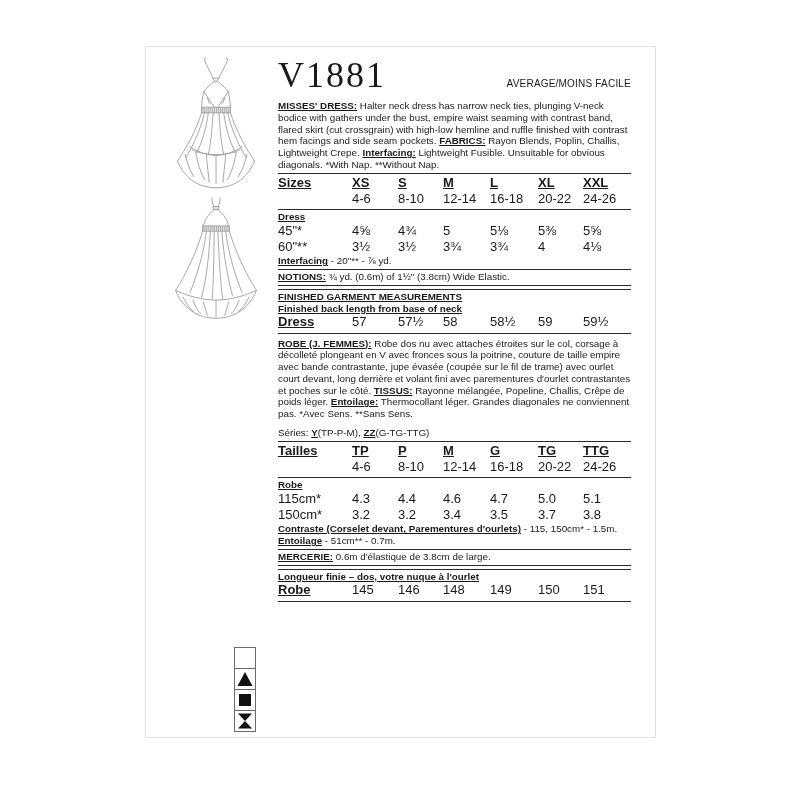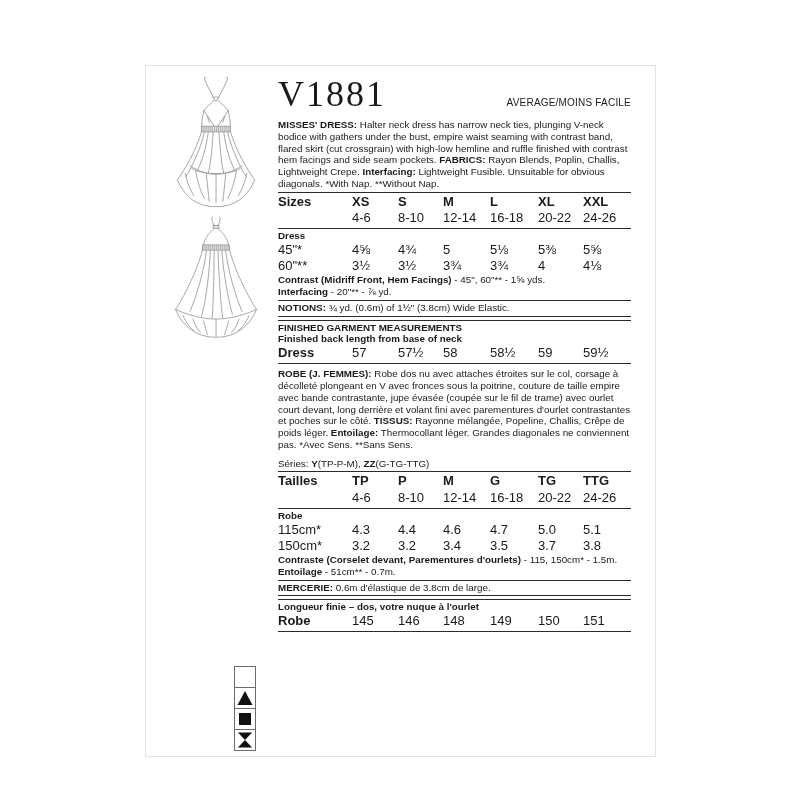--- a/index.html
+++ b/index.html
@@ -1,28 +1,28 @@
 <!DOCTYPE html>
 <html><head>
 <meta charset="utf-8">
 <style>
   html,body{margin:0;padding:0;background:#ffffff;width:800px;height:800px;overflow:hidden;
     font-family:"Liberation Sans", sans-serif;color:#1a1a1a;}
-  .sheet{position:absolute;left:145px;top:65px;width:511px;height:692px;background:#fff;
+  .sheet{position:absolute;left:145px;top:46px;width:511px;height:692px;background:#fff;
     border:1px solid #e2e2e2;box-sizing:border-box;}
   .art{position:absolute;left:12px;}
   .art-front{top:8px;width:118px;height:140px;}
   .art-back{top:150px;width:118px;height:130px;}
   .content{position:absolute;left:132px;top:10px;width:353px;}
   .hdr{display:flex;justify-content:space-between;align-items:flex-end;}
   .title{font-family:"Liberation Serif", serif;font-size:36px;line-height:1;letter-spacing:2px;font-weight:400;}
   .diff{font-size:10px;padding-bottom:4px;letter-spacing:.2px;margin-top:7px;}
   .p{font-size:9.8px;line-height:1.2;margin:0;}
   .mt7{margin-top:7px;} .mt4{margin-top:4px;}
-  b{font-weight:700;}
+  b{font-weight:700;text-decoration:underline;}
   .hr{border-top:1px solid #2a2a2a;margin:2px 0 1px;}
   .hr2{height:3px;border-top:1px solid #2a2a2a;border-bottom:1px solid #2a2a2a;margin:2px 0 1px;}
   .grid{display:grid;grid-template-columns:74px 46px 45px 47px 48px 45px auto;
     font-size:13px;line-height:1.25;}
   .grid span{white-space:nowrap;}
   .pmark{position:absolute;left:88px;top:601px;display:flex;flex-direction:column;}
   .pcell{width:20px;height:20px;border:1px solid #6a6a6a;background:#fff;margin-top:-1px;
     display:flex;align-items:center;justify-content:center;box-sizing:content-box;}
 </style>
 </head>
@@ -152,21 +152,20 @@
     <div class="grid">
       <span>60"**</span>
       <span>3½</span>
       <span>3½</span>
       <span>3¾</span>
       <span>3¾</span>
       <span>4</span>
       <span>4⅛</span>
     </div>
 
-    <p class="p"><b>Contrast (Midriff Front, Hem Facings)</b><span> - 45", 60"** - 1⅝ yds.</span></p>
     <p class="p"><b>Interfacing</b><span> - 20"** - ⅞ yd.</span></p>
 
     <div class="hr"></div>
     <p class="p"><b>NOTIONS:</b><span> ¾ yd. (0.6m) of 1½" (3.8cm) Wide Elastic.</span></p>
     <div class="hr2"></div>
 
     <p class="p"><b>FINISHED GARMENT MEASUREMENTS</b></p>
     <p class="p"><b>Finished back length from base of neck</b></p>
     <div class="grid">
       <span><b>Dress</b></span>

